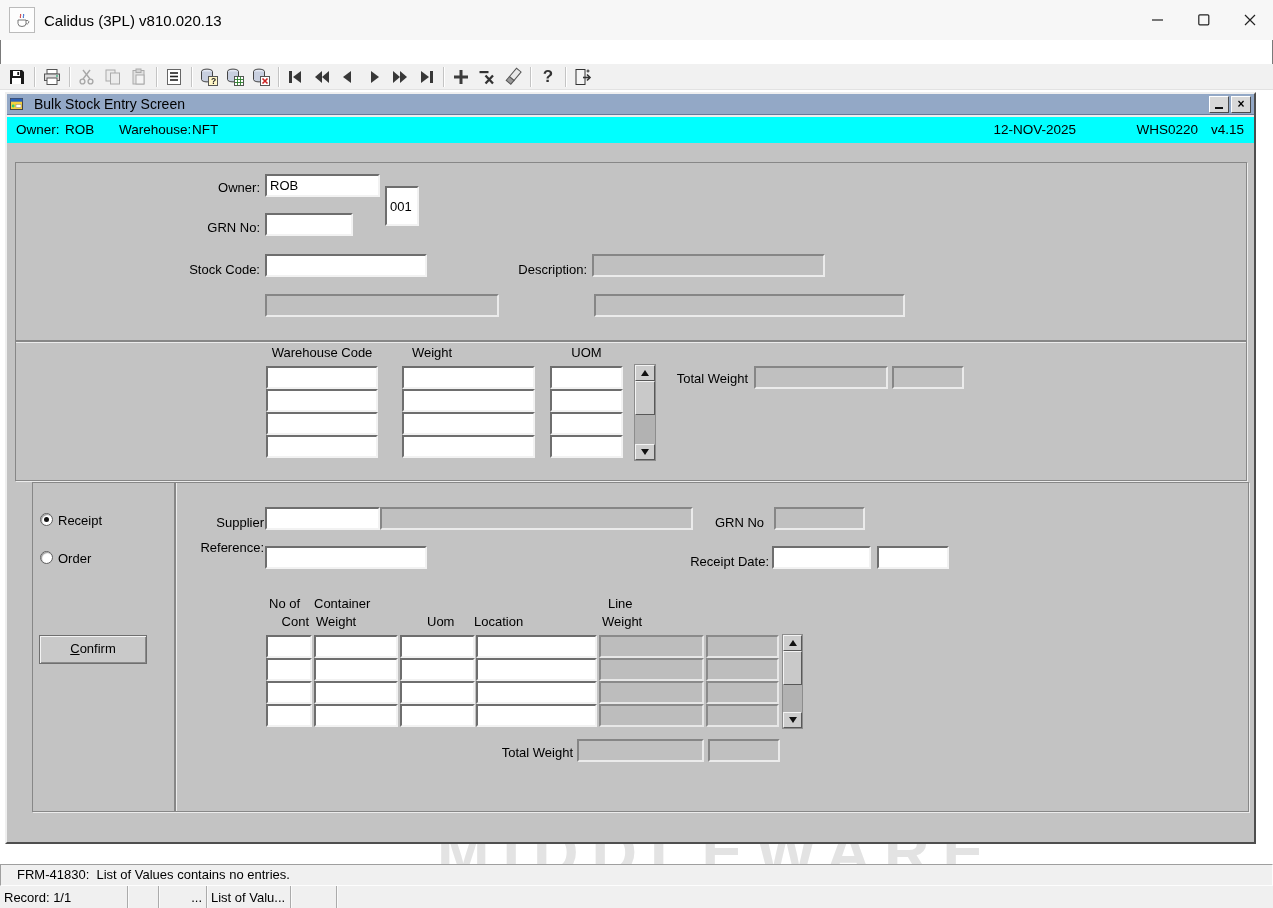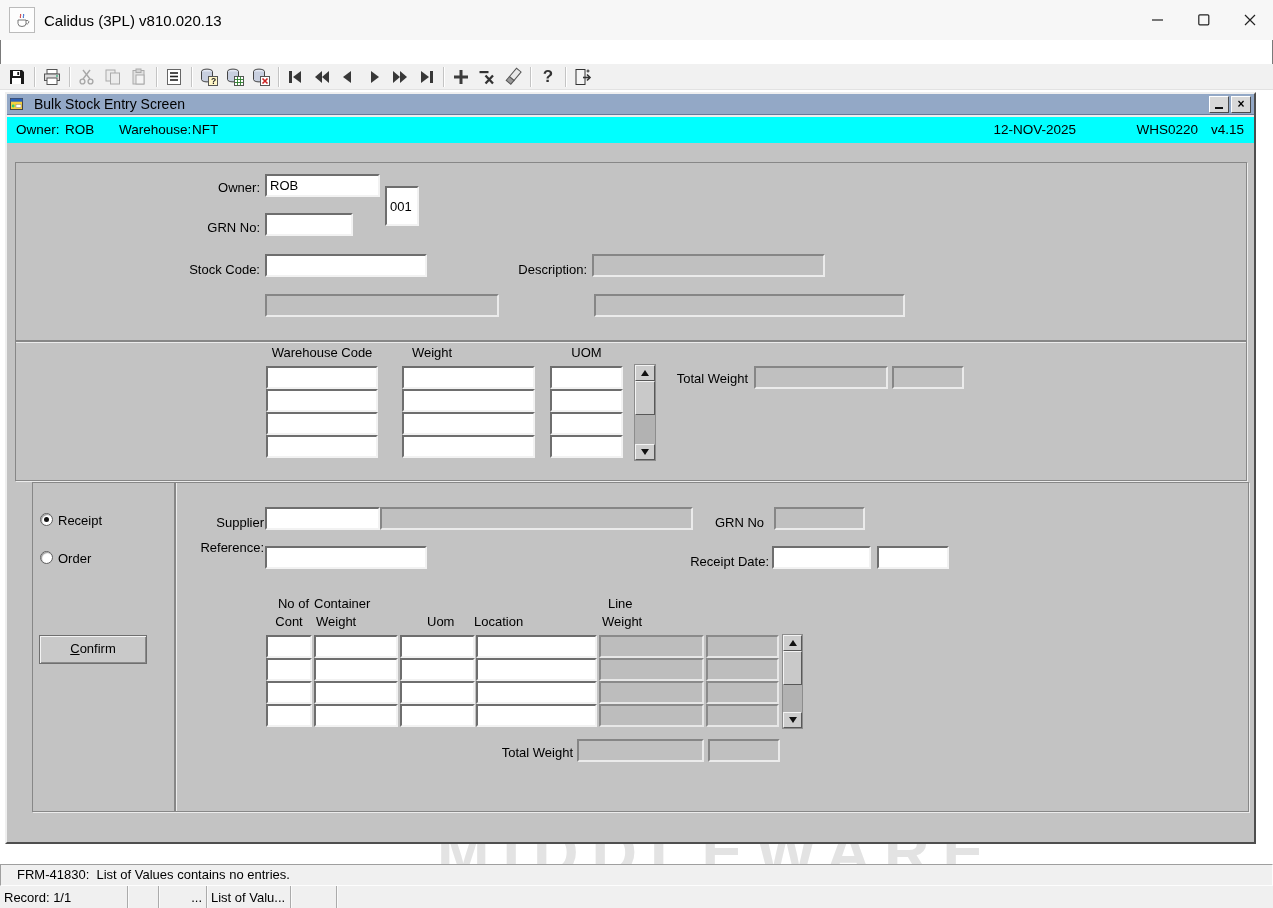--- a/index.html
+++ b/index.html
@@ -361,22 +361,22 @@
       <div class="ro" style="left:373px;top:413px;width:313px;height:23px;"></div>
       <div class="lbl" style="left:705px;top:421px;width:52px;">GRN No</div>
       <div class="ro" style="left:767px;top:413px;width:91px;height:23px;"></div>
 
       <div class="lbl" style="left:165px;top:446px;width:92px;">Reference:</div>
       <input class="tf" style="left: 258px; top: 452px; width: 162px; height: 23px;" value="">
       <div class="lbl" style="left:675px;top:460px;width:87px;">Receipt Date:</div>
       <input class="tf" style="left: 765px; top: 452px; width: 99px; height: 23px;" value="">
       <input class="tf" style="left: 870px; top: 452px; width: 72px; height: 23px;" value="">
 
-      <div class="lbl" style="left:262px;top:502px;width:40px;text-align:right;">No of</div>
-      <div class="lbl" style="left:262px;top:520px;width:40px;text-align:center;">Cont</div>
+      <div class="lbl" style="left:262px;top:502px;width:40px;text-align:left;">No of</div>
+      <div class="lbl" style="left:262px;top:520px;width:40px;text-align:right;">Cont</div>
       <div class="lbl" style="left:307px;top:502px;width:70px;text-align:left;">Container</div>
       <div class="lbl" style="left:309px;top:520px;width:70px;text-align:left;">Weight</div>
       <div class="lbl" style="left:420px;top:520px;width:40px;text-align:left;">Uom</div>
       <div class="lbl" style="left:467px;top:520px;width:70px;text-align:left;">Location</div>
       <div class="lbl" style="left:601px;top:502px;width:45px;text-align:left;">Line</div>
       <div class="lbl" style="left:595px;top:520px;width:55px;text-align:left;">Weight</div>
 
       <div class="gcol" style="left:259px;top:541px;width:46px;">
         <input class="gcell" style="">
         <input class="gcell" style="">

